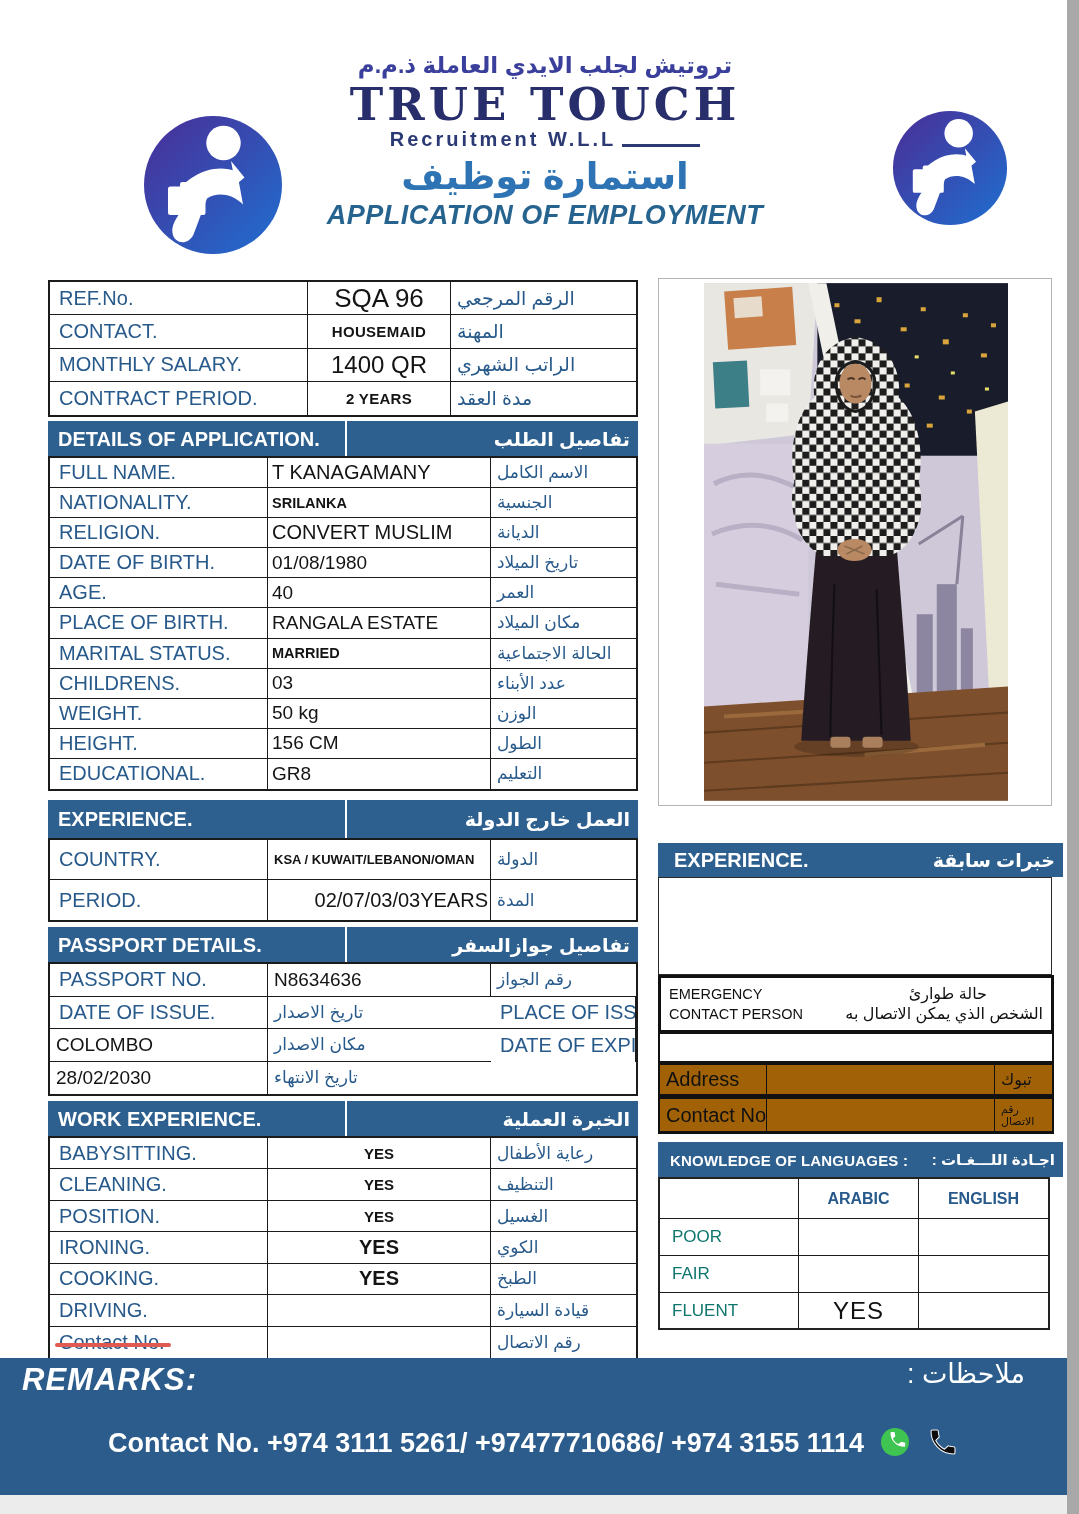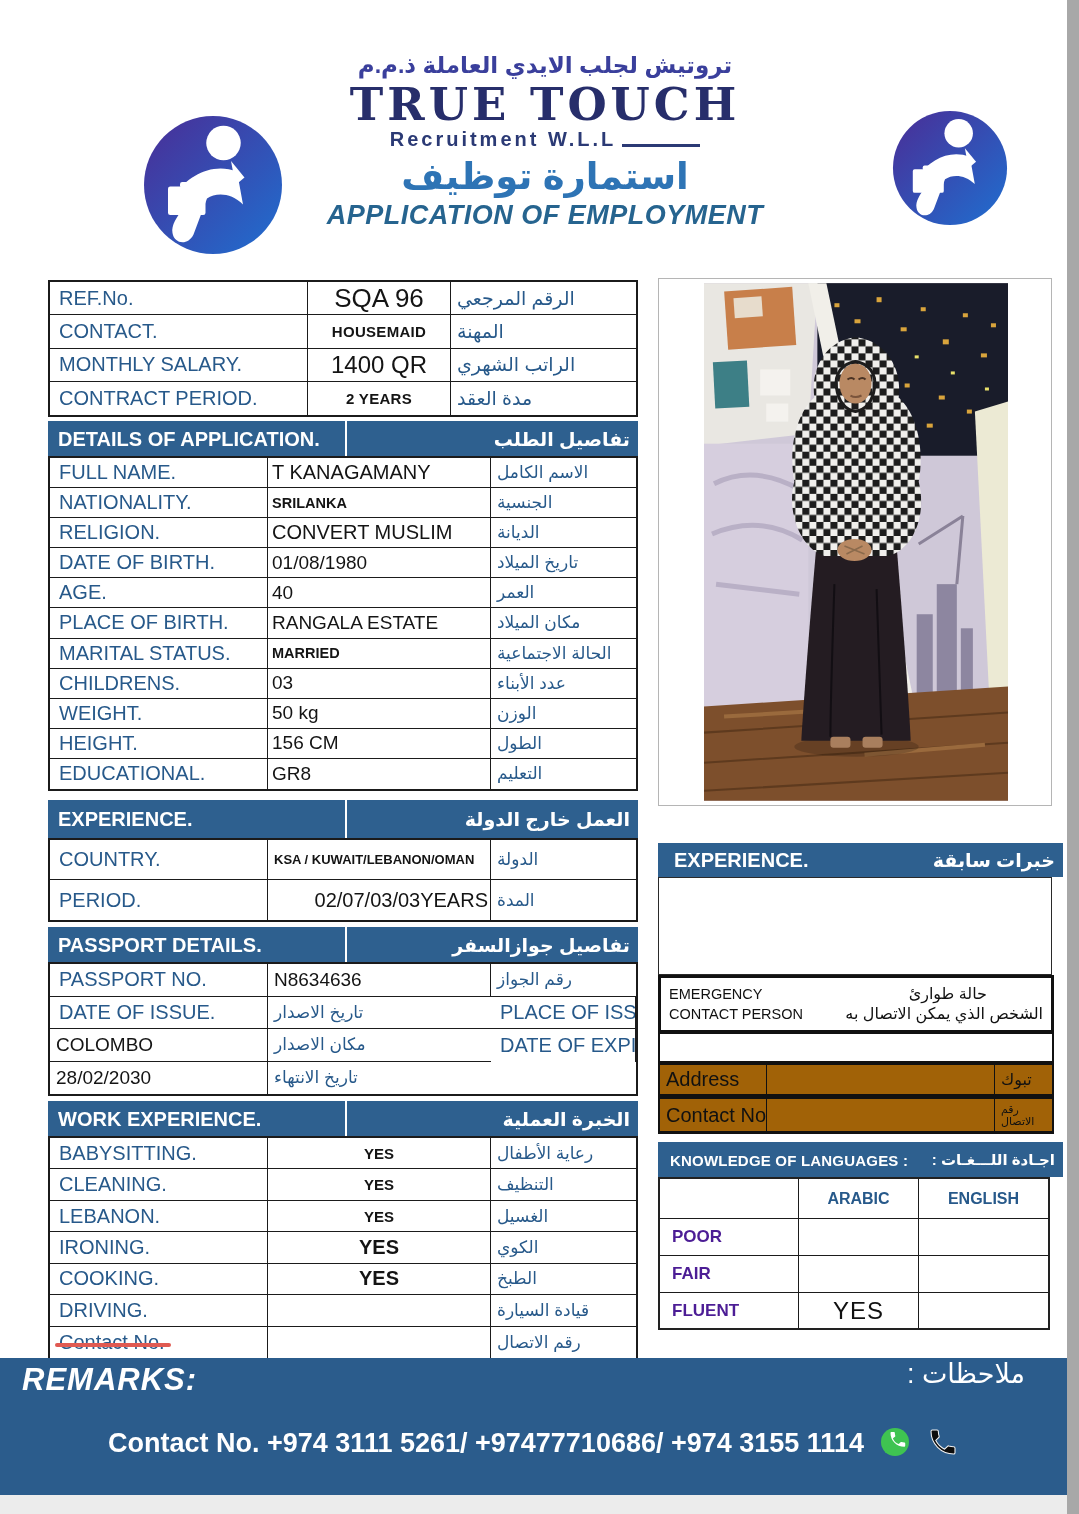--- a/index.html
+++ b/index.html
@@ -85,21 +85,21 @@
   .minitbl .c { border-color:#111; }
   .blab { font-size:20px; color:#111; padding-left:6px; white-space:nowrap; }
   .barc { font-size:16px; color:#111; justify-content:flex-end; direction:rtl; padding-right:4px; }
   .barc-sm { font-size:11px; line-height:1.1; text-align:right; display:flex; flex-direction:column; align-items:flex-end; justify-content:center; }
 
   .bar-lang { left:658px; top:1142px; width:405px; height:35px; }
   .bar-lang .en { font-size:15px; left:12px; letter-spacing:0.2px; }
   .bar-lang .ar { font-size:15px; }
   .langtbl { left:658px; top:1177px; width:392px; height:153px; grid-template-columns:139px 120px 1fr; grid-template-rows:40px 37px 37px 1fr; border-color:#222; }
   .lhead { justify-content:center; color:#27598a; font-weight:700; font-size:16px; }
-  .llab { color:#4c1d95; font-weight:700; font-size:17px; padding-left:12px; }
+  .llab { color:#0f766e; font-weight:400; font-size:17px; padding-left:12px; }
   .lyes { justify-content:center; font-size:24px; color:#111; font-weight:400; letter-spacing:1px; }
 
   
   .footer { left:0; top:1358px; width:1067px; height:137px; background:#2b5c8c; color:#fff; }
   .remarks { position:absolute; left:22px; top:4px; font-size:31px; font-weight:900; font-style:italic; letter-spacing:1px; }
   .remarks-ar { position:absolute; right:42px; top:0px; font-size:27px; direction:rtl; }
   .contactline { position:absolute; left:0; right:0; top:68px; text-align:center; font-size:27px; font-weight:700; white-space:nowrap; }
   .contactline svg { vertical-align:-6px; margin-left:8px; }
   .bottomband { left:0; top:1495px; width:1067px; height:19px; background:#ececec; }
 </style>
@@ -248,21 +248,21 @@
     <span class="vline"></span>
     <span class="ar">الخبرة العملية</span>
   </div>
   <div class="abs tbl worktbl">
     <div class="c lab">BABYSITTING.</div>
     <div class="c val yes">YES</div>
     <div class="c arc lc">رعاية الأطفال</div>
     <div class="c lab">CLEANING.</div>
     <div class="c val yes">YES</div>
     <div class="c arc lc">التنظيف</div>
-    <div class="c lab">LEBANON.</div>
+    <div class="c lab">POSITION.</div>
     <div class="c val yes">YES</div>
     <div class="c arc lc">الغسيل</div>
     <div class="c lab">IRONING.</div>
     <div class="c val yes yes-big">YES</div>
     <div class="c arc lc">الكوي</div>
     <div class="c lab">COOKING.</div>
     <div class="c val yes yes-big">YES</div>
     <div class="c arc lc">الطبخ</div>
     <div class="c lab">DRIVING.</div>
     <div class="c val yes"></div>

